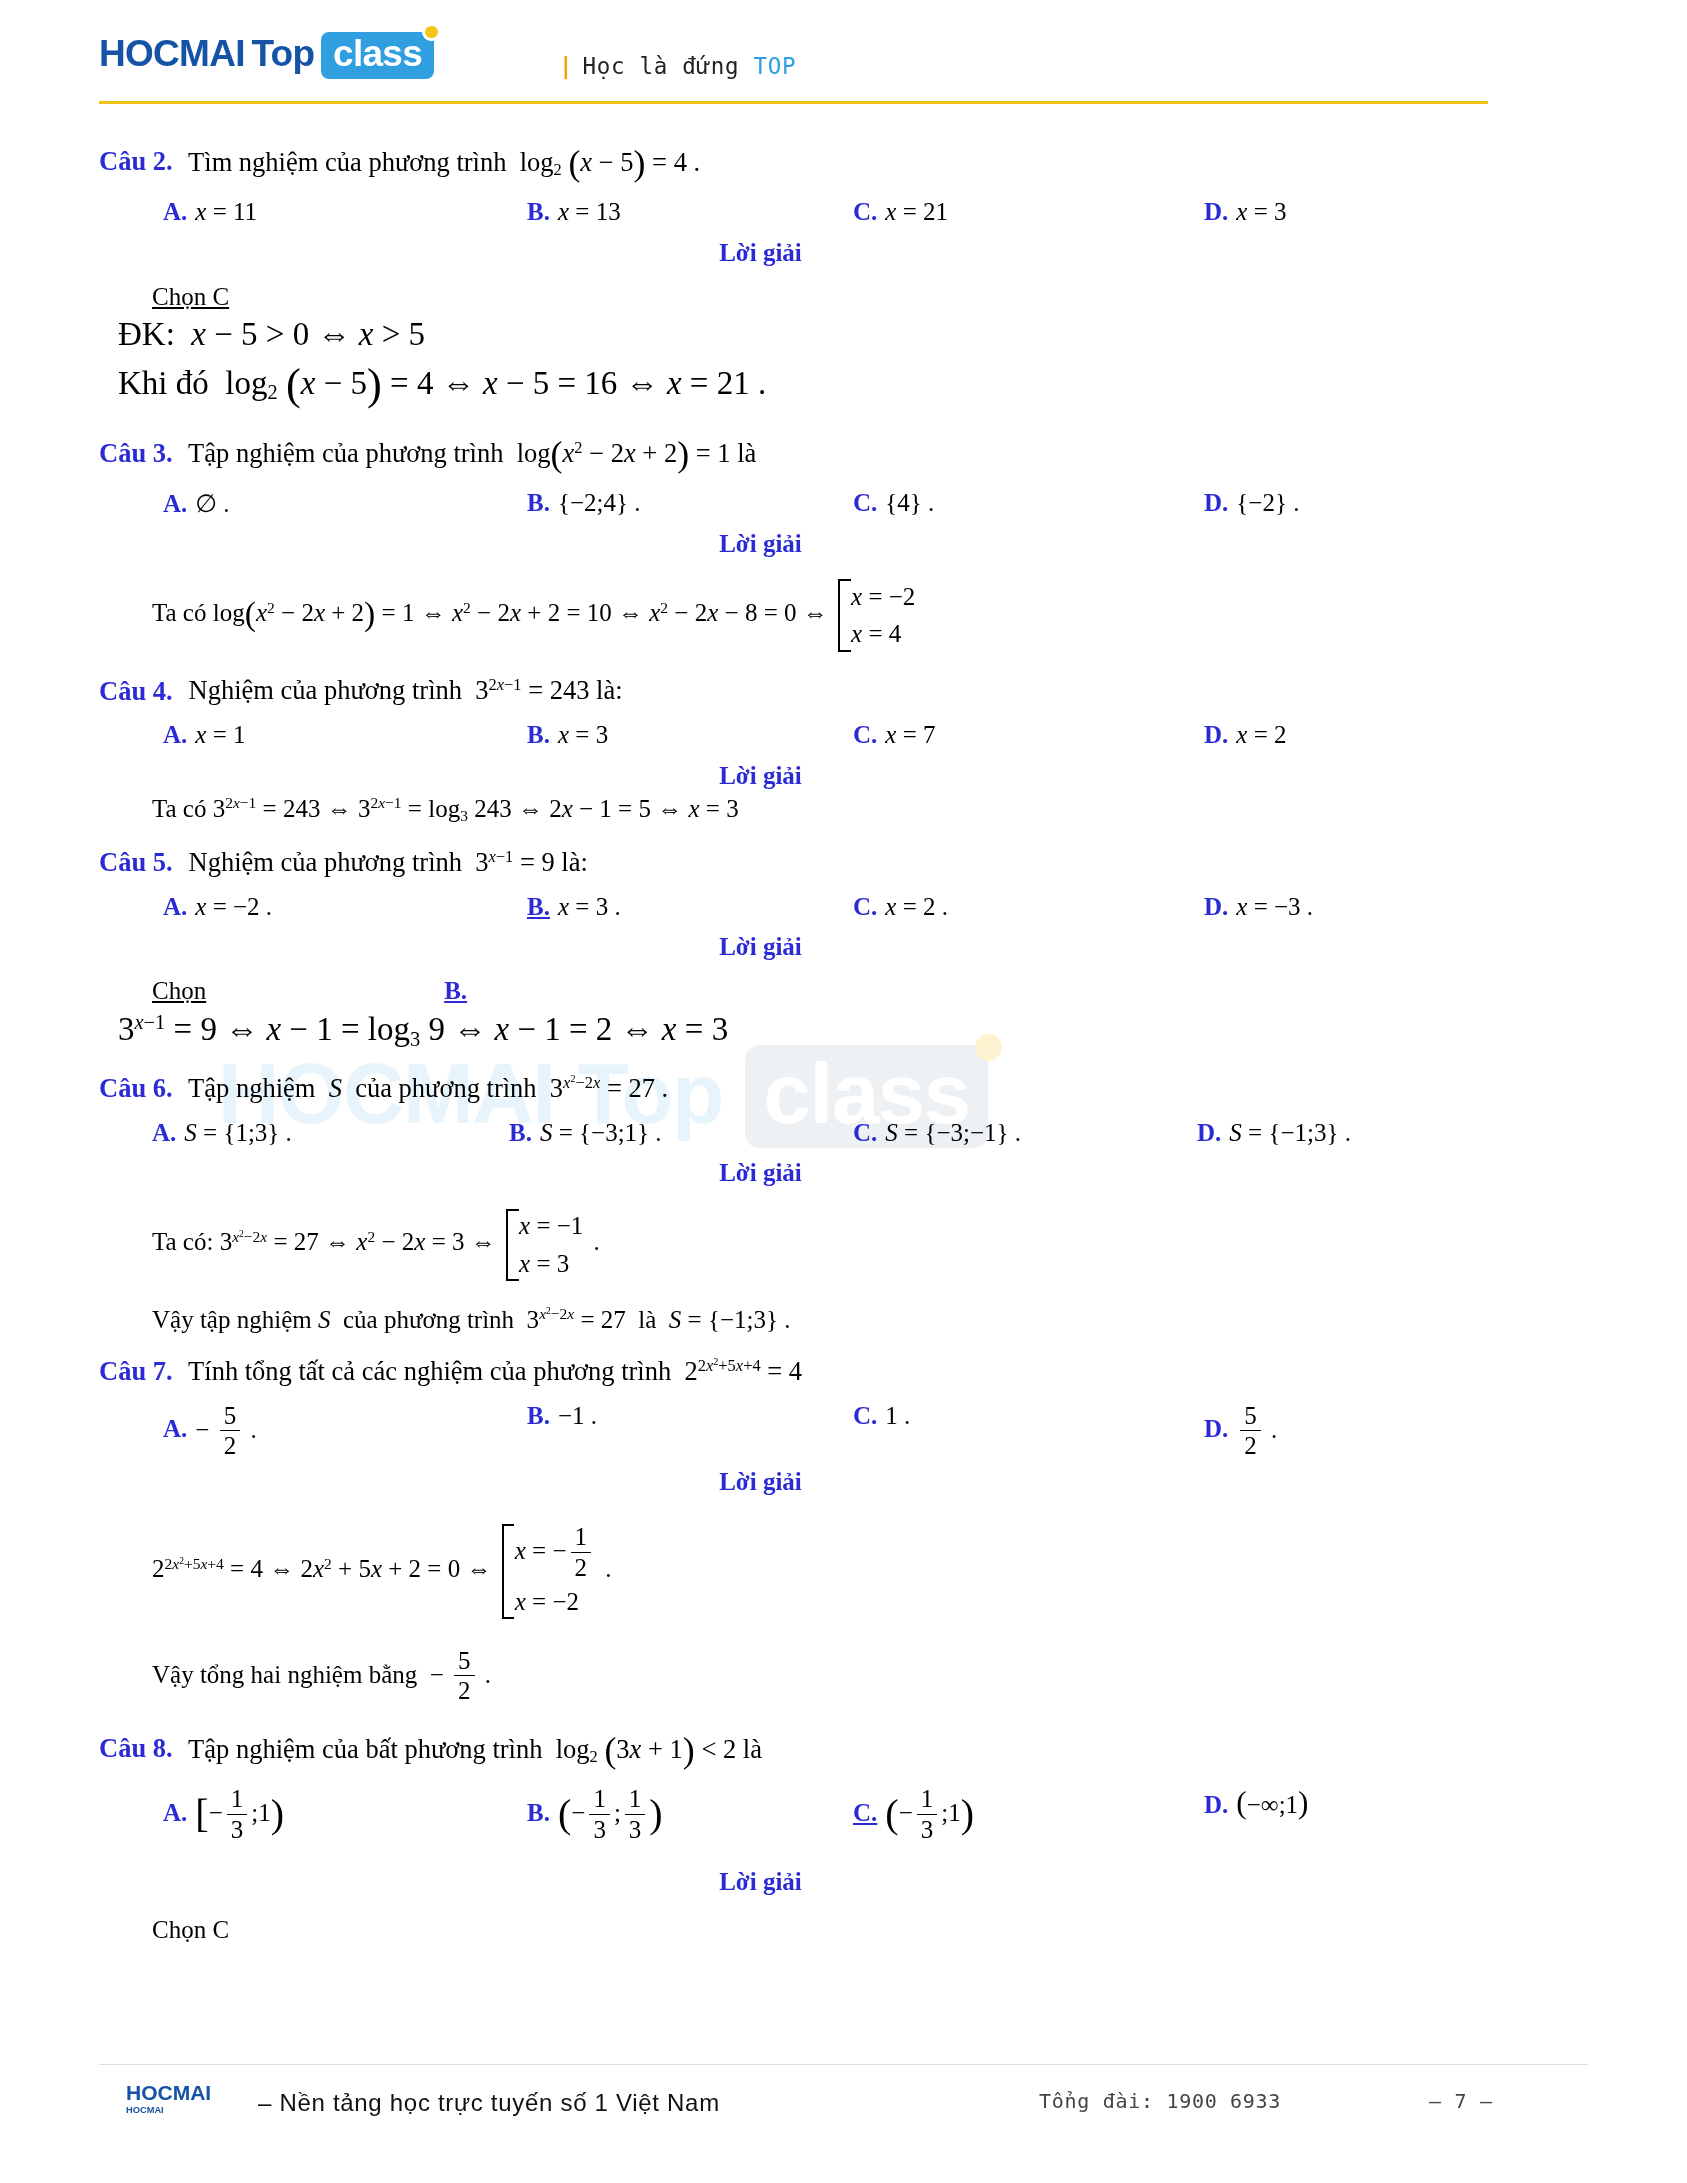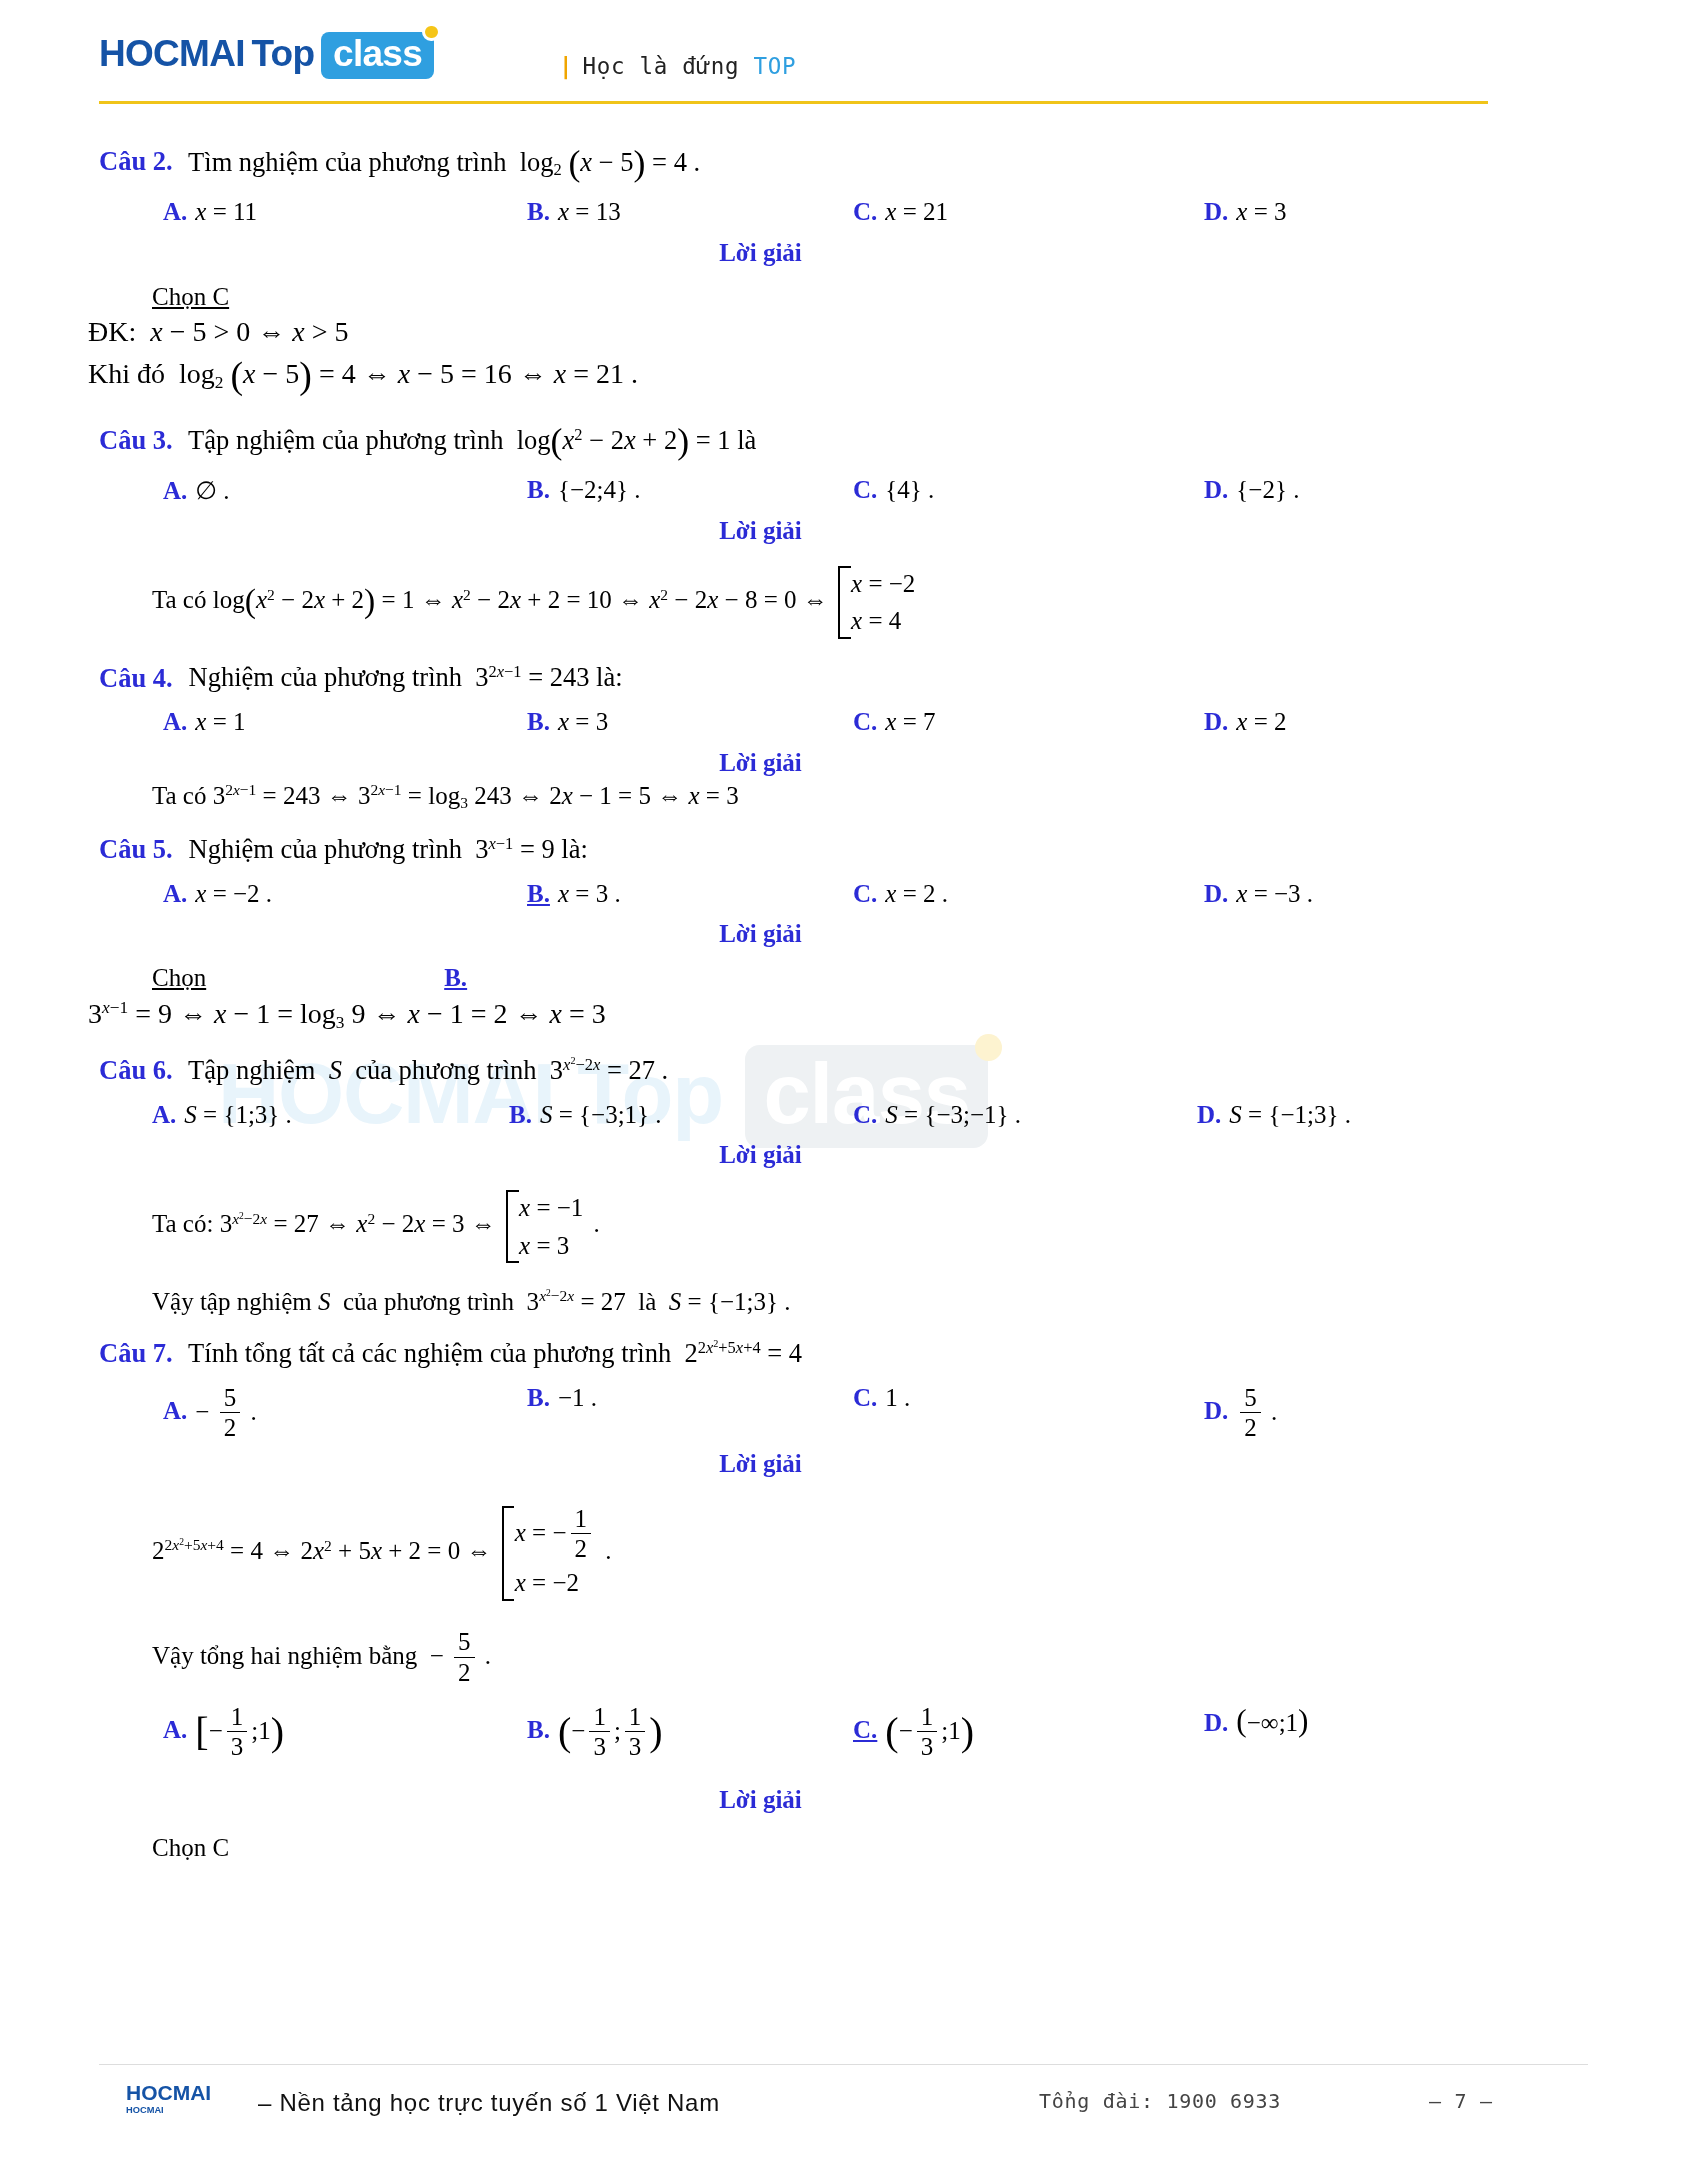--- a/index.html
+++ b/index.html
@@ -41,21 +41,21 @@
   .content { position:absolute; left:0; top:119px; width:1687px; z-index:2; }
   .block { position:relative; }
   .q-label { color:#2b2bd6; font-weight:bold; margin-right:9.3px; }
   .opts { position:relative; height:34px; margin-top:14.6px; }
   .opt { position:absolute; font-size:25px; white-space:nowrap; }
   .opt .ltr { color:#2b2bd6; font-weight:bold; margin-right:8px; }
   .opt .ltr.underline { text-decoration:underline; }
   .o1 { left:163px; } .o2 { left:503px;margin-left:24px; } .o3 { left:853px; } .o4 { left:1204px; }
   .loigiai { text-align:center; color:#2b2bd6; font-weight:bold; font-size:25px; margin-top:6.6px; width:1323px; margin-left:99px;}
   .sol { font-size:25px; margin-left:152px; margin-top:4px; }
-  .solc { font-size:28px; margin-left:88px; margin-top:5.3px; }
+  .solc { font-size:33px; margin-left:118px; margin-top:5.3px; }
   .chon { font-size:25px; margin-left:152px; margin-top:16px; }
   .u { text-decoration:underline; }
 
   .q { font-size:26.5px; margin-left:99px; margin-top:22.5px; }
 
   
   .frac { display:inline-block; vertical-align:middle; text-align:center; margin:0 4px; }
   .frac .num { display:block; border-bottom:1.3px solid #000; padding:0 4px; line-height:1.15; }
   .frac .den { display:block; padding:0 4px; line-height:1.2; }
   sub { font-size:0.62em; vertical-align:-0.28em;}
@@ -202,20 +202,24 @@
       <div class="sol" style="margin-top:26.5px;">
         2<sup>2<i>x</i><sup>2</sup>+5<i>x</i>+4</sup> = 4 ⇔ 2<i>x</i><sup>2</sup> + 5<i>x</i> + 2 = 0 ⇔
         <span class="brace"><span class="l"><i>x</i> = −<span class="frac"><span class="num">1</span><span class="den">2</span></span></span><span class="l"><i>x</i> = −2</span></span> .
       </div>
       <div class="sol" style="margin-top:26.5px;">
         Vậy tổng hai nghiệm bằng&nbsp; − <span class="frac"><span class="num">5</span><span class="den">2</span></span> .
       </div>
     </div>
 
     <div class="block">
+      <div class="q">
+        <span class="q-label">Câu 8.</span>
+        Tập nghiệm của bất phương trình&nbsp; log<sub>2</sub> <span class="bigpar">(</span>3<i>x</i> + 1<span class="bigpar">)</span> &lt; 2 là
+      </div>
       <div class="opts" style="height:66px;">
         <div class="opt o1"><span class="ltr">A.</span><span style="font-size:1.6em;vertical-align:-0.15em;">[</span>−<span class="frac"><span class="num">1</span><span class="den">3</span></span>;1<span style="font-size:1.6em;vertical-align:-0.15em;">)</span></div>
         <div class="opt o2"><span class="ltr">B.</span><span style="font-size:1.6em;vertical-align:-0.15em;">(</span>−<span class="frac"><span class="num">1</span><span class="den">3</span></span>;<span class="frac"><span class="num">1</span><span class="den">3</span></span><span style="font-size:1.6em;vertical-align:-0.15em;">)</span></div>
         <div class="opt o3"><span class="ltr underline">C.</span><span style="font-size:1.6em;vertical-align:-0.15em;">(</span>−<span class="frac"><span class="num">1</span><span class="den">3</span></span>;1<span style="font-size:1.6em;vertical-align:-0.15em;">)</span></div>
         <div class="opt o4"><span class="ltr">D.</span><span style="font-size:1.25em;">(</span>−∞;1<span style="font-size:1.25em;">)</span></div>
       </div>
       <div class="loigiai" style="margin-top:17px;">Lời giải</div>
       <div class="sol" style="margin-top:20px;margin-left:152px;">Chọn C</div>
     </div>
 

